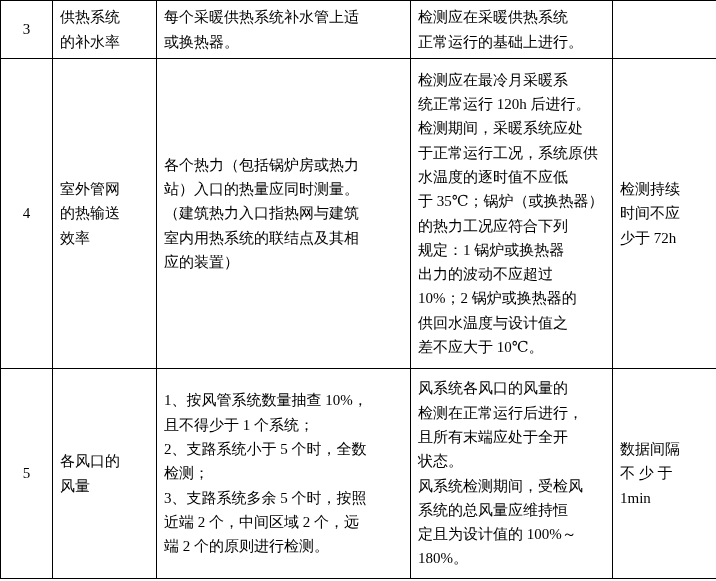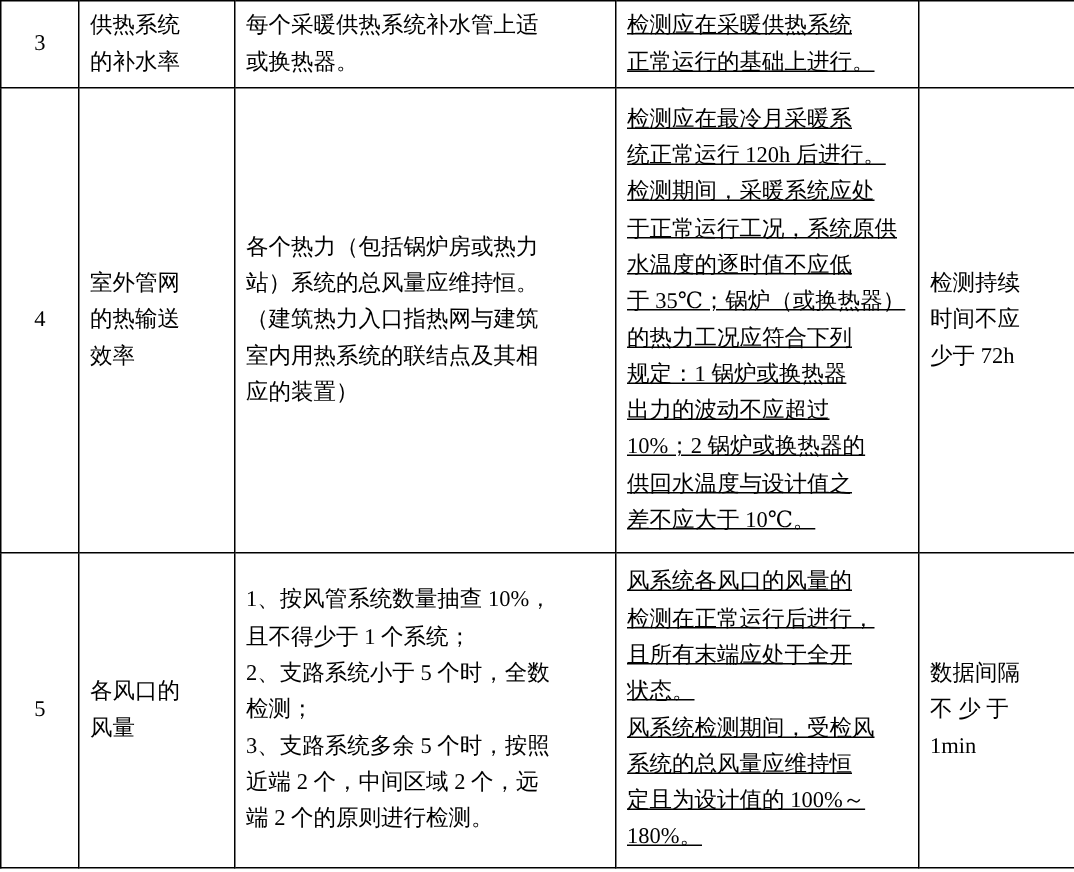--- a/index.html
+++ b/index.html
@@ -48,21 +48,20 @@
     text-align: justify;
     text-justify: inter-ideograph;
     vertical-align: middle;
     margin-left: 32px;
   }
   td.col-condition {
     width: 202px;
     text-align: justify;
     text-justify: inter-ideograph;
     vertical-align: middle;
-    text-decoration: underline;
   }
   td.col-note {
     width: 108px;
     text-align: justify;
     text-justify: inter-ideograph;
     vertical-align: middle;
   }
   .cell-line {
     display: block;
   }
@@ -98,21 +97,21 @@
         <td class="col-index">
           <span class="cell-line">4</span>
         </td>
         <td class="col-item">
           <span class="cell-line">室外管网</span>
           <span class="cell-line">的热输送</span>
           <span class="cell-line">效率</span>
         </td>
         <td class="col-method">
           <span class="cell-line">各个热力（包括锅炉房或热力</span>
-          <span class="cell-line">站）系统的总风量应维持恒。</span>
+          <span class="cell-line">站）入口的热量应同时测量。</span>
           <span class="cell-line">（建筑热力入口指热网与建筑</span>
           <span class="cell-line">室内用热系统的联结点及其相</span>
           <span class="cell-line">应的装置）</span>
         </td>
         <td class="col-condition">
           <span class="cell-line">检测应在最冷月采暖系</span>
           <span class="cell-line">统正常运行 120h 后进行。</span>
           <span class="cell-line">检测期间，采暖系统应处</span>
           <span class="cell-line">于正常运行工况，系统原供</span>
           <span class="cell-line">水温度的逐时值不应低</span>

